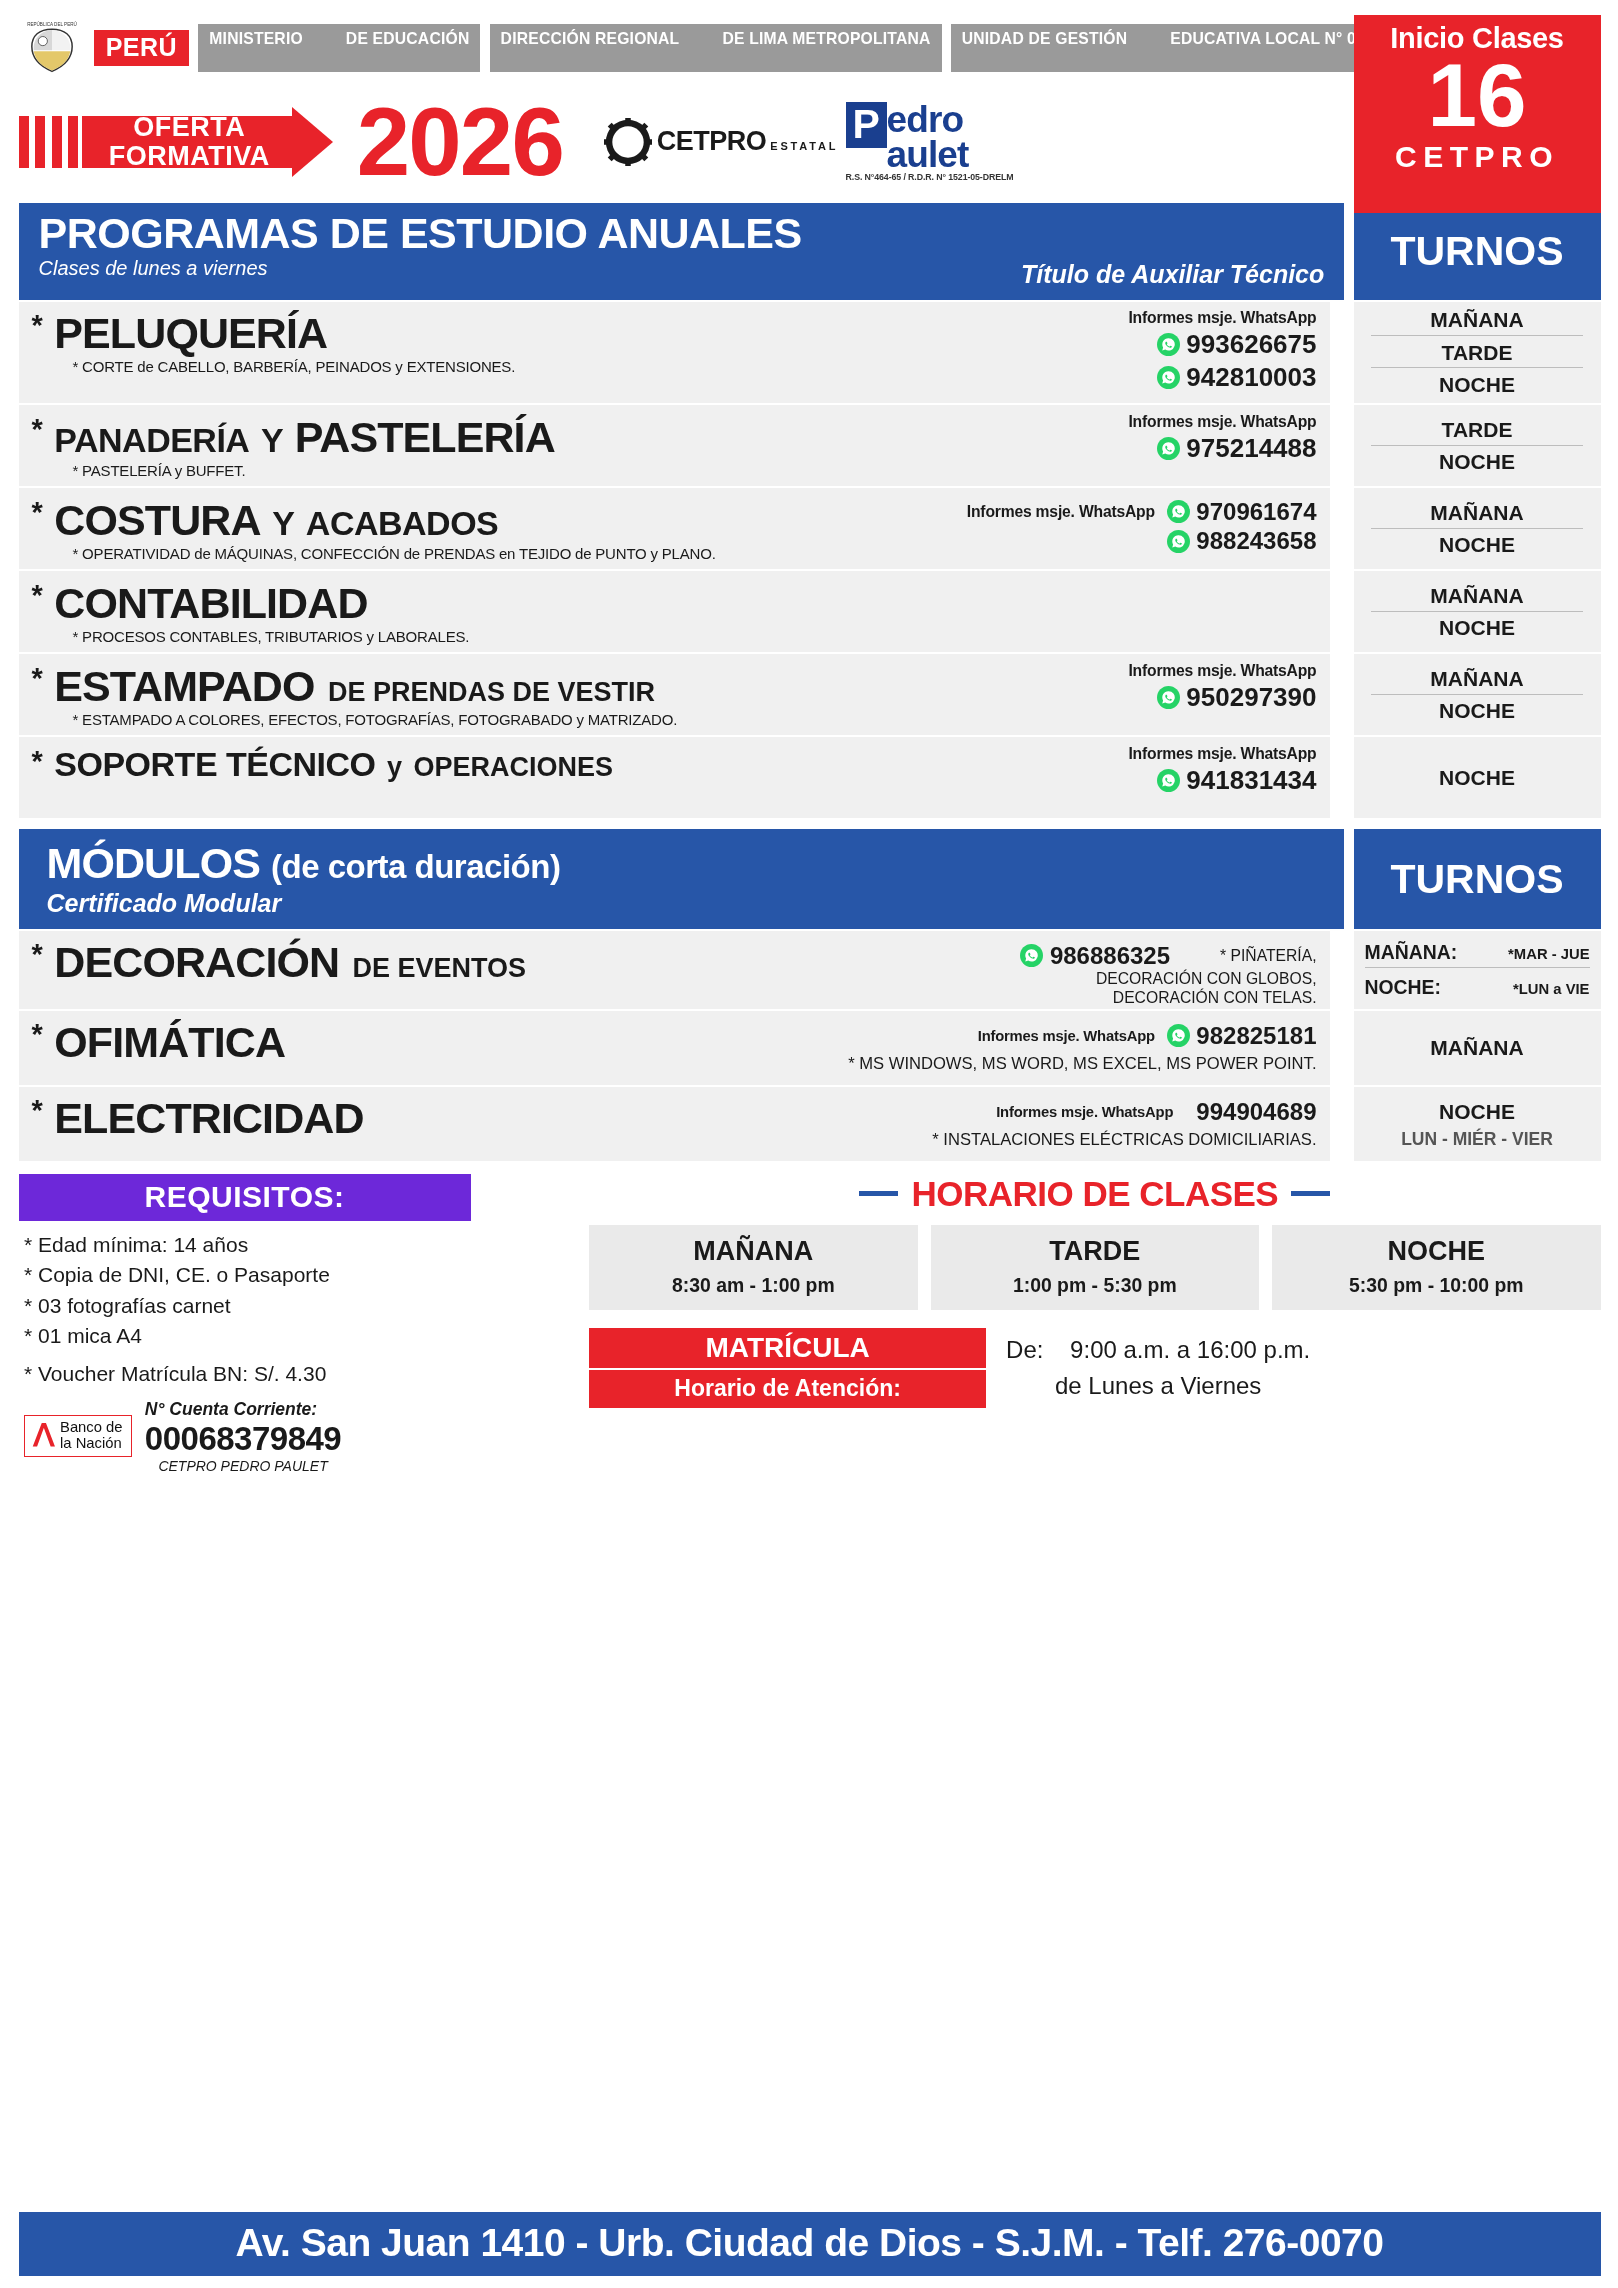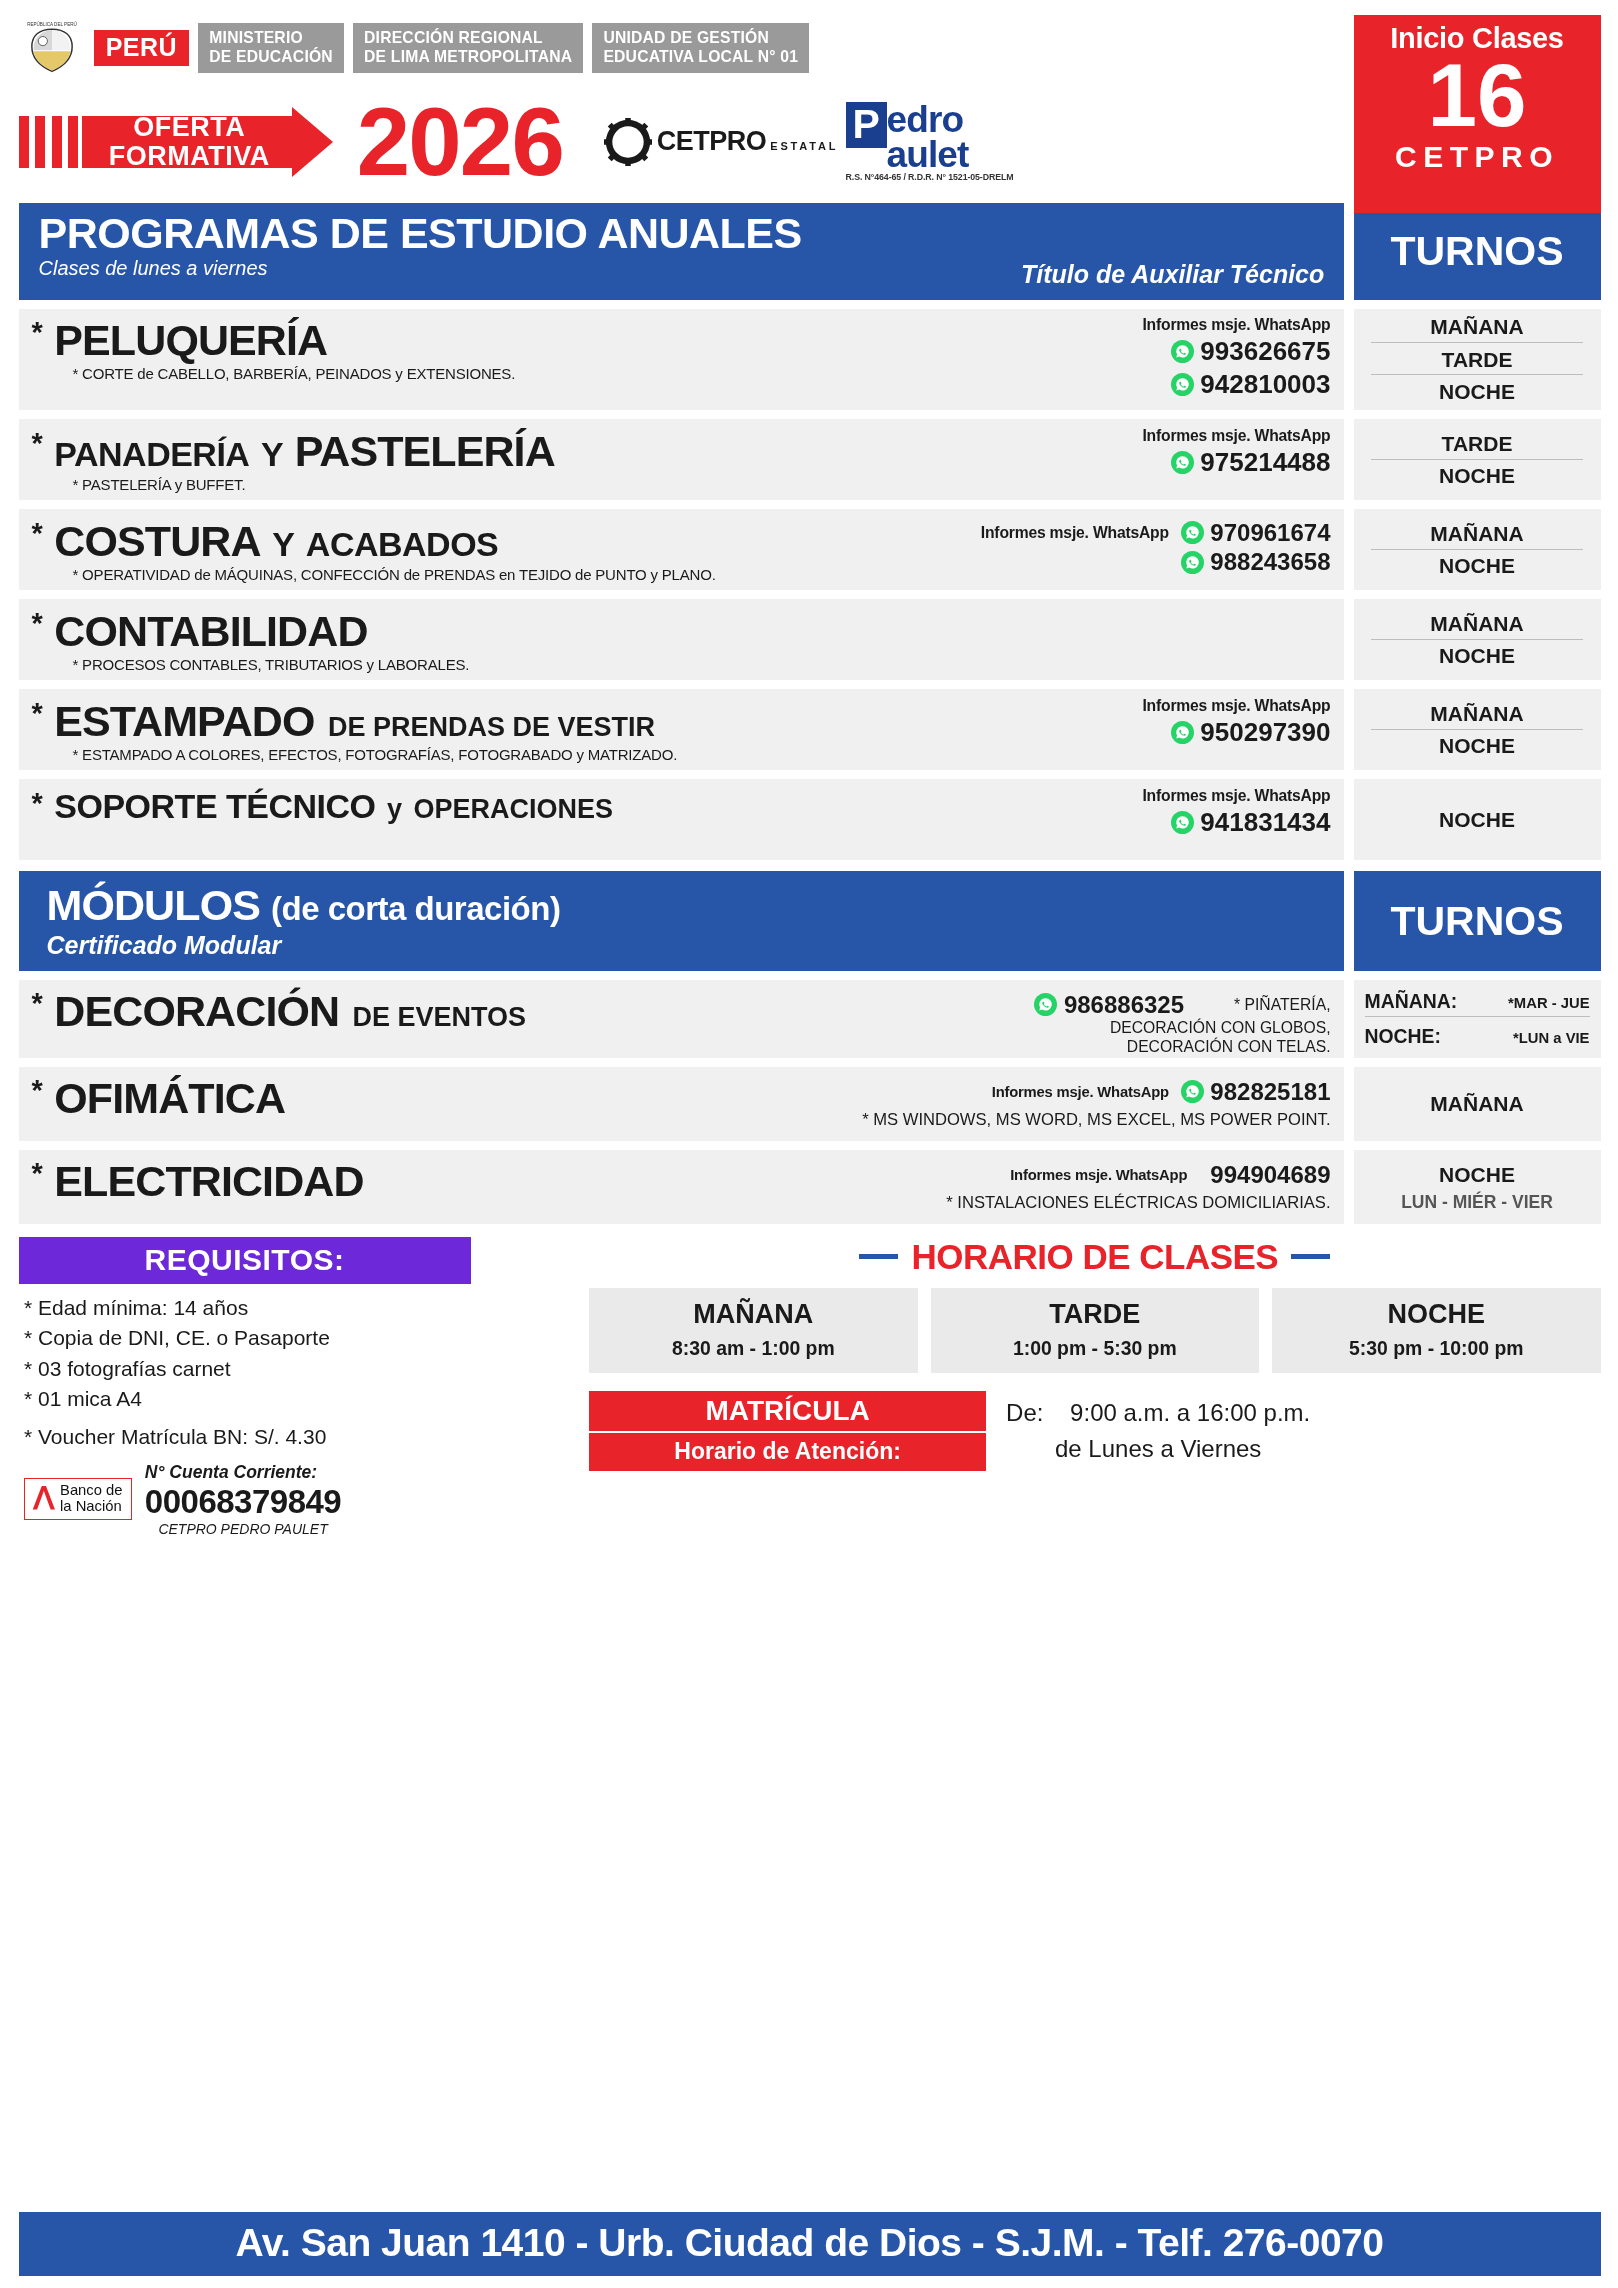--- a/index.html
+++ b/index.html
@@ -20,21 +20,21 @@
   
   .govbar { display: flex; align-items: center; gap: 9.2px; height: 66px; }
   .shield { width: 66px; height: 61px; display:flex; align-items:center; justify-content:center; }
   .peru-box {
     background: #e8232a; color: #fff; font-weight: bold; font-size: 25px;
     padding: 5.5px 12px; letter-spacing: 0.5px; line-height: 1;
   }
   .gov-chip {
     background: #9a9a9a; color: #fff; font-size: 15.7px; font-weight: bold;
     padding: 6.5px 11px; line-height: 1.18; letter-spacing: 0.2px;
-    display: flex; flex-direction: column; justify-content: center; min-height: 48px;
+    display: flex; flex-direction: row; justify-content: center; min-height: 48px; gap: 43px;
   }
   .gov-chip span { display: block; white-space: nowrap; }
   .inicio-box {
     margin-left: auto; background: #e8232a; color: #fff;
     width: 247px; height: 198px; position: absolute; right: 18.5px; top: 14.8px;
     display: flex; flex-direction: column; align-items: center; justify-content: flex-start;
     padding-top: 7.4px;
   }
   .inicio-box .l1 { font-size: 29px; font-weight: bold; letter-spacing: -0.3px; }
   .inicio-box .l2 { font-size: 89px; font-weight: bold; line-height: .95; margin-top: -1.8px; }
@@ -80,21 +80,21 @@
   }
   .band-main .t1 { font-size: 43px; font-weight: bold; letter-spacing: -0.5px; line-height: 1.02; }
   .band-main .t2 { font-size: 20px; font-style: italic; margin-top: 0.9px; }
   .band-main .t3 { font-size: 25px; font-style: italic; font-weight: bold; text-align: right; margin-top: -20px; }
   .band-turnos {
     background: #2756a8; color: #fff; width: 247px; display: flex; align-items: center; justify-content: center;
     font-size: 41px; font-weight: bold;
   }
 
   
-  .prog { display: flex; gap: 10px; margin-top: 9px; }
+  .prog { display: flex; gap: 24px; margin-top: 2px; }
   .prog-main { flex: 1; background: #f0f0f0; position: relative; padding: 7.4px 13px 5.5px 13px; min-height: 81px; }
   .prog-turnos { width: 247px; background: #f0f0f0; display: flex; flex-direction: column; align-items: center; justify-content: center; gap: 1.8px; padding: 3.7px 0; }
   .turno-item { font-size: 21px; font-weight: bold; text-align: center; padding: 2.8px 0; width: 86%; }
   .turno-item.sep { border-bottom: 1.8px solid #bdbdbd; }
   .turno-line { font-size: 17.5px; font-weight: bold; color: #555; }
 
   .ast { font-size: 29px; font-weight: bold; display: inline-block; vertical-align: top; margin-right: 7.4px; }
   .pname-lg { font-size: 43px; font-weight: bold; letter-spacing: -0.9px; display: inline-block; }
   .pname-md { font-size: 34px; font-weight: bold; letter-spacing: -0.5px; display: inline-block; }
   .pname-sm { font-size: 27px; font-weight: bold; display: inline-block; }

